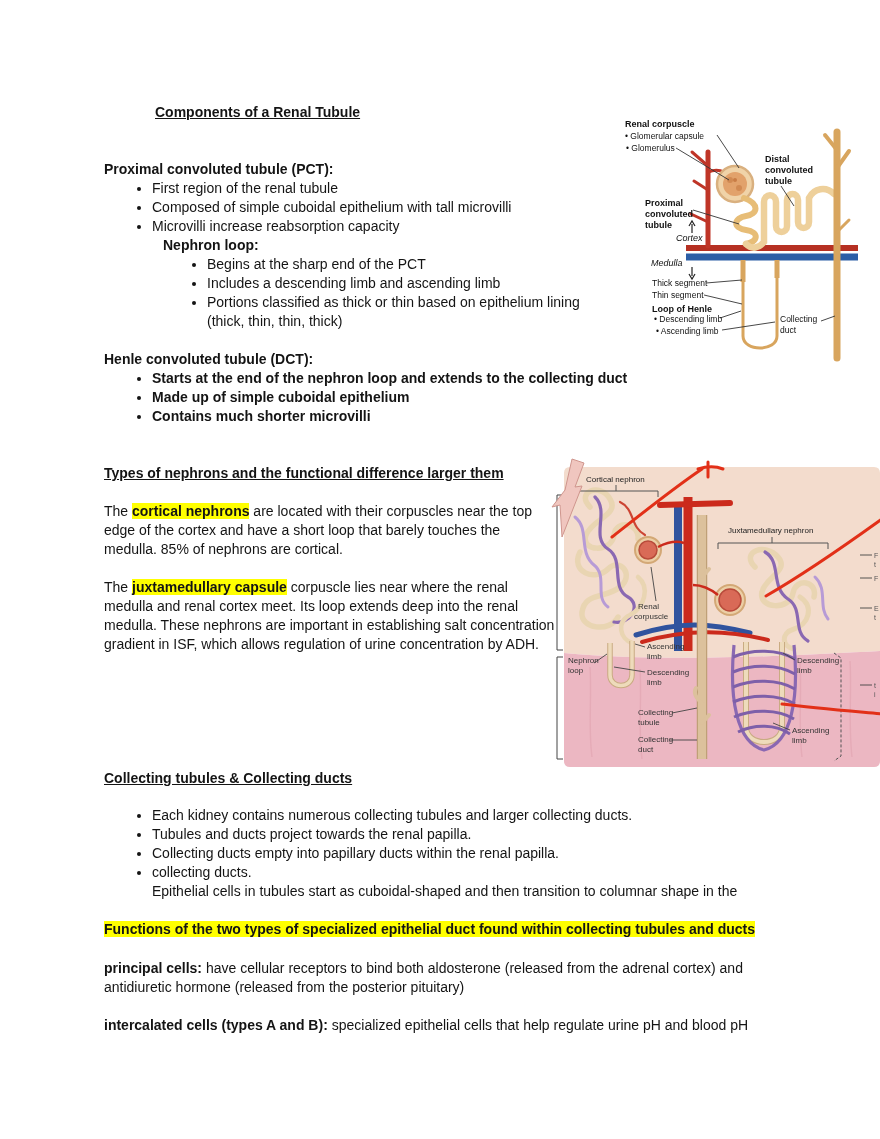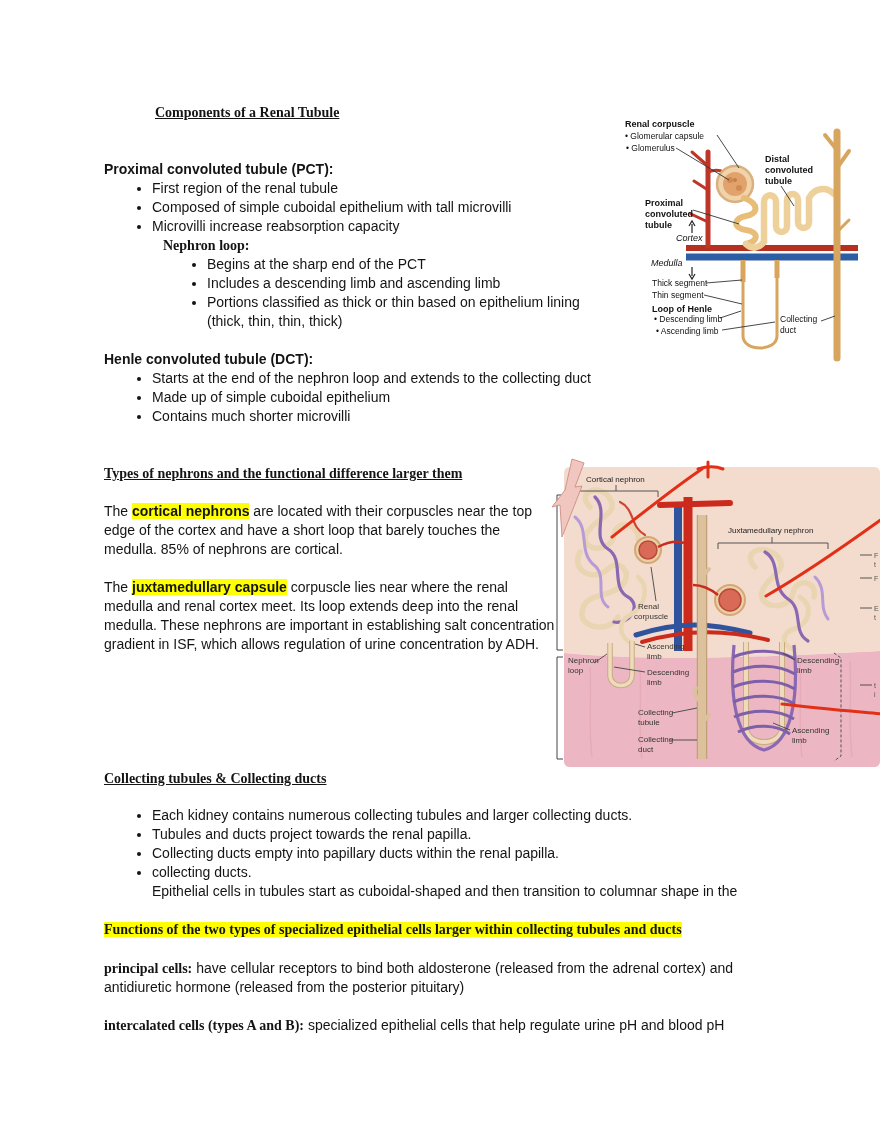--- a/index.html
+++ b/index.html
@@ -2,21 +2,21 @@
 <html><head>
 <meta charset="utf-8">
 <style>
   html,body{margin:0;padding:0;}
   body{
     width:880px;height:1139px;position:relative;background:#ffffff;
     font-family:"Liberation Sans","DejaVu Sans",sans-serif;
     color:#141414;font-size:14px;line-height:19px;overflow:hidden;
   }
   .abs{position:absolute;}
-  .b{font-weight:700;font-family:Liberation Serif, serif;}
+  .b{font-weight:700;}
   .u{text-decoration:underline;}
   .hl{background:#ffff00;font-weight:700;}
   .hl-block{background:#ffff00;}
   ul{margin:0;padding:0;list-style:disc outside;}
   ul.l1{padding-left:48px;}
   ul.l2{padding-left:103px;}
   li{line-height:19px;}
   .doc-heading{font-weight:700;}
   svg text{font-family:"Liberation Sans","DejaVu Sans",sans-serif;}
 </style>
@@ -39,21 +39,21 @@
   <li>Begins at the sharp end of the PCT</li>
   <li>Includes a descending limb and ascending limb</li>
   <li>
     <div>Portions classified as thick or thin based on epithelium lining</div>
     <div>(thick, thin, thin, thick)</div>
   </li>
 </ul>
 
 <div class="abs doc-heading" style="left:104px;top:350px;">Henle convoluted tubule (DCT):</div>
 
-<ul class="abs l1" style="left:104px;top:369px;width:600px;">
+<ul class="abs l1" style="left:104px;top:369px;width:600px;font-weight:bold;">
   <li>Starts at the end of the nephron loop and extends to the collecting duct</li>
   <li>Made up of simple cuboidal epithelium</li>
   <li>Contains much shorter microvilli</li>
 </ul>
 
 <div class="abs b u" style="left:104px;top:464px;">Types of nephrons and the functional difference larger them</div>
 
 <div class="abs" style="left:104px;top:502px;width:448px;">
   <span>The </span><span class="hl">cortical nephrons</span><span> are located with their corpuscles near the top edge of the cortex and have a short loop that barely touches the medulla. 85% of nephrons are cortical.</span>
 </div>
@@ -68,21 +68,21 @@
   <li>Each kidney contains numerous collecting tubules and larger collecting ducts.</li>
   <li>Tubules and ducts project towards the renal papilla.</li>
   <li>Collecting ducts empty into papillary ducts within the renal papilla.</li>
   <li>
     <div>collecting ducts.</div>
     <div>Epithelial cells in tubules start as cuboidal-shaped and then transition to columnar shape in the</div>
   </li>
 </ul>
 
 <div class="abs" style="left:104px;top:920px;">
-  <span class="hl-block b">Functions of the two types of specialized epithelial cells larger within collecting tubules and ducts</span>
+  <span class="hl-block b">Functions of the two types of specialized epithelial duct found within collecting tubules and ducts</span>
 </div>
 
 <div class="abs" style="left:104px;top:959px;width:682px;">
   <span class="b">principal cells:</span><span> have cellular receptors to bind both aldosterone (released from the adrenal cortex) and antidiuretic hormone (released from the posterior pituitary)</span>
 </div>
 
 <div class="abs" style="left:104px;top:1016px;width:700px;">
   <span class="b">intercalated cells (types A and B):</span><span> specialized epithelial cells that help regulate urine pH and blood pH</span>
 </div>
 

